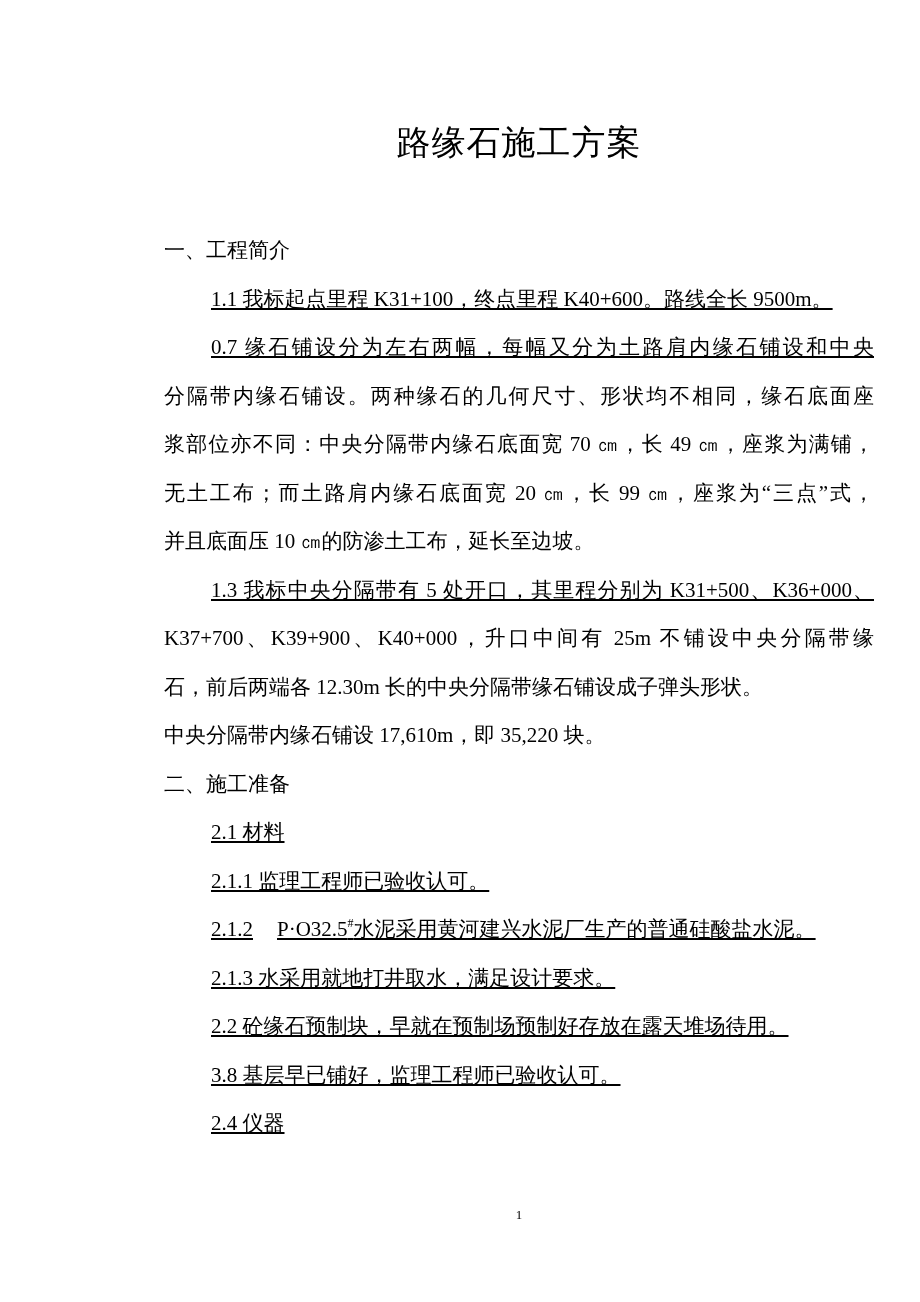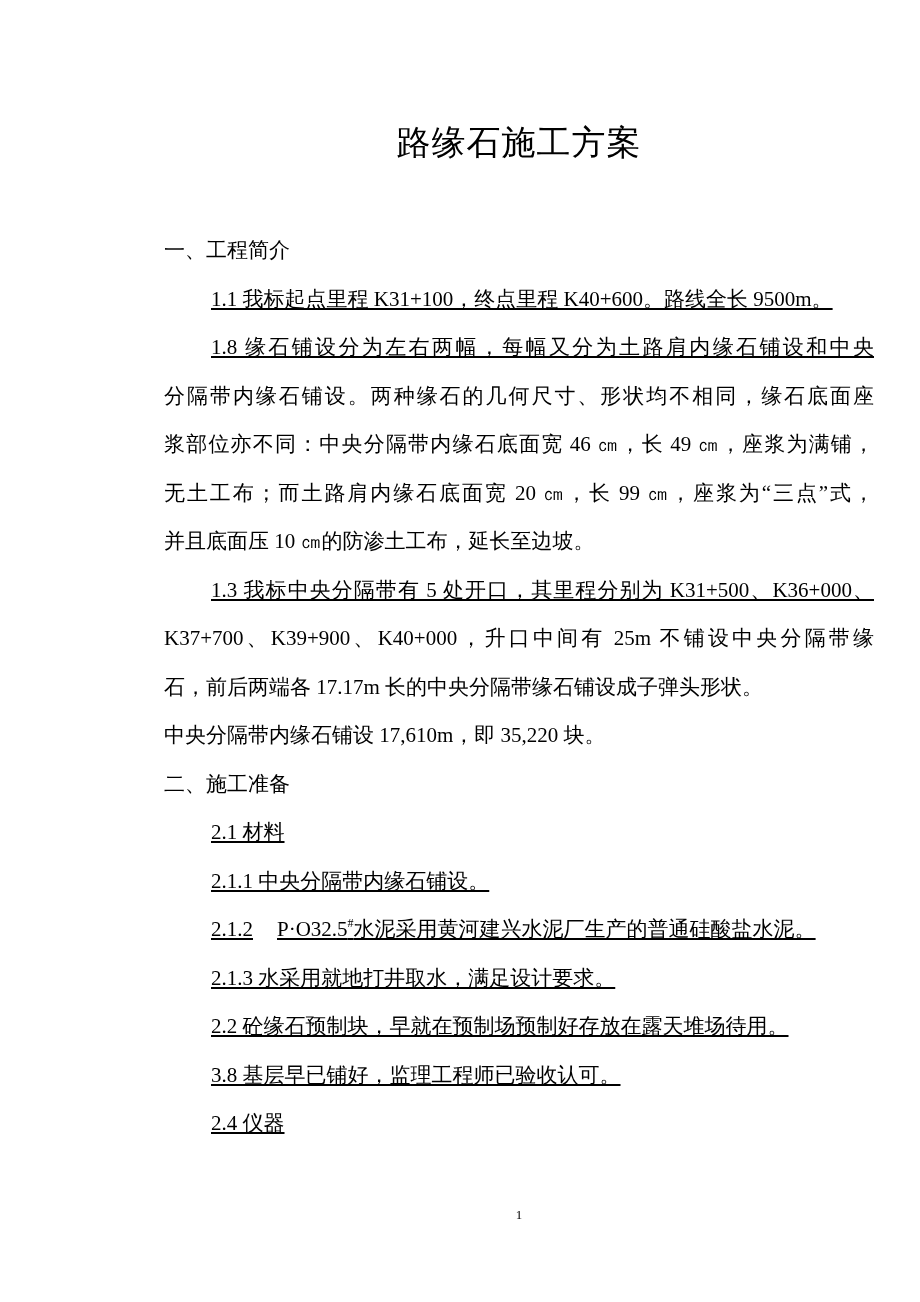--- a/index.html
+++ b/index.html
@@ -19,35 +19,35 @@
 </head>
 <body>
 
 <div class="page">
   <div class="title">路缘石施工方案</div>
 
   <div class="body">
     <div class="line">一、工程简介</div>
     <div class="line ind">1.1 我标起点里程 K31+100，终点里程 K40+600。路线全长 9500m。</div>
 
-    <div class="line ind just">1.8 缘石铺设分为左右两幅，每幅又分为土路肩内缘石铺设和中央</div>
+    <div class="line ind just">0.7 缘石铺设分为左右两幅，每幅又分为土路肩内缘石铺设和中央</div>
     <div class="line just">分隔带内缘石铺设。两种缘石的几何尺寸、形状均不相同，缘石底面座</div>
-    <div class="line just">浆部位亦不同：中央分隔带内缘石底面宽 46 ㎝，长 49 ㎝，座浆为满铺，</div>
+    <div class="line just">浆部位亦不同：中央分隔带内缘石底面宽 70 ㎝，长 49 ㎝，座浆为满铺，</div>
     <div class="line just">无土工布；而土路肩内缘石底面宽 20 ㎝，长 99 ㎝，座浆为“三点”式，</div>
     <div class="line">并且底面压 10 ㎝的防渗土工布，延长至边坡。</div>
 
     <div class="line ind just">1.3 我标中央分隔带有 5 处开口，其里程分别为 K31+500、K36+000、</div>
     <div class="line just">K37+700、K39+900、K40+000，升口中间有 25m 不铺设中央分隔带缘</div>
-    <div class="line">石，前后两端各 17.17m 长的中央分隔带缘石铺设成子弹头形状。</div>
+    <div class="line">石，前后两端各 12.30m 长的中央分隔带缘石铺设成子弹头形状。</div>
 
     <div class="line">中央分隔带内缘石铺设 17,610m，即 35,220 块。</div>
 
     <div class="line">二、施工准备</div>
     <div class="line ind">2.1 材料</div>
-    <div class="line ind">2.1.1 中央分隔带内缘石铺设。</div>
+    <div class="line ind">2.1.1 监理工程师已验收认可。</div>
     <div class="line ind">
       <span>2.1.2</span><span class="sp"></span><span>P·O32.5</span><sup>#</sup><span>水泥采用黄河建兴水泥厂生产的普通硅酸盐水泥。</span>
     </div>
     <div class="line ind">2.1.3 水采用就地打井取水，满足设计要求。</div>
     <div class="line ind">2.2 砼缘石预制块，早就在预制场预制好存放在露天堆场待用。</div>
     <div class="line ind">3.8 基层早已铺好，监理工程师已验收认可。</div>
     <div class="line ind">2.4 仪器</div>
   </div>
 
   <div class="pageno">1</div>

